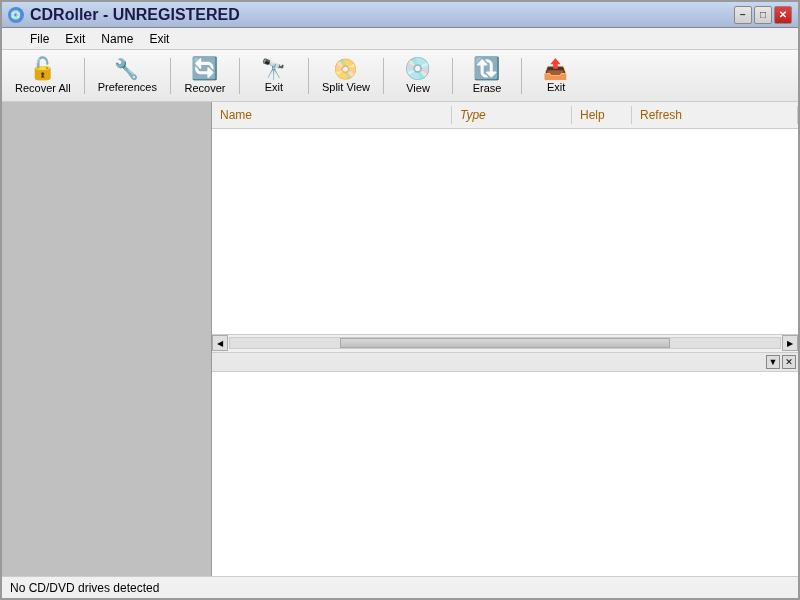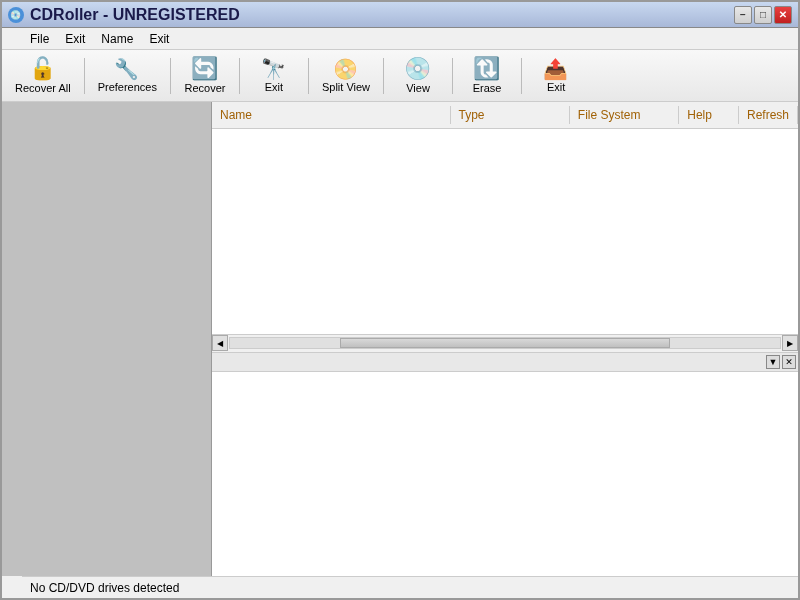--- a/index.html
+++ b/index.html
@@ -149,21 +149,21 @@
       flex-shrink: 0;
     }
     .col-header {
       font-size: 12px;
       font-weight: normal;
       color: #a16207;
       padding: 2px 8px;
       border-right: 1px solid #ccc;
     }
     .col-name { width: 240px; }
-    .col-type { width: 120px; }
+    .col-type { width: 120px; font-style: italic; }
     .col-fs { width: 110px; }
     .col-size { width: 60px; }
     .col-modified { flex: 1; }
     .file-table-body {
       flex: 1;
       overflow-y: auto;
       overflow-x: hidden;
       position: relative;
     }
     .h-scroll-container {
@@ -232,21 +232,20 @@
     }
     .status-bar {
       background: #f0f0f0;
       border-top: 1px solid #ccc;
       padding: 2px 8px;
       font-size: 12px;
       flex-shrink: 0;
       height: 22px;
       display: flex;
       align-items: center;
-      margin-left: 20px;
     }
     
     .icon-recover { color: #e8a000; font-size: 22px; }
     .icon-prefs { color: #555; font-size: 20px; }
     .icon-refresh { color: #228B22; font-size: 22px; }
     .icon-find { color: #8B4513; font-size: 20px; }
     .icon-split { color: #228B22; font-size: 20px; }
     .icon-burn { color: #cc2200; font-size: 22px; }
     .icon-erase { color: #228B22; font-size: 22px; }
     .icon-exit { color: #006600; font-size: 20px; }
@@ -319,21 +318,20 @@
 
   <div class="content-area">
 
     <div class="left-panel"></div>
 
     <div class="right-panel">
 
       <div class="file-table-header">
         <div class="col-header col-name">Name</div>
         <div class="col-header col-type">Type</div>
-        <div class="col-header col-fs">File System</div>
         <div class="col-header col-size">Help</div>
         <div class="col-header col-modified">Refresh</div>
       </div>
 
       <div class="file-table-body"></div>
 
       <div class="h-scroll-container">
         <div class="h-scroll-arrow">◀</div>
         <div class="h-scroll-track">
           <div class="h-scroll-thumb"></div>

